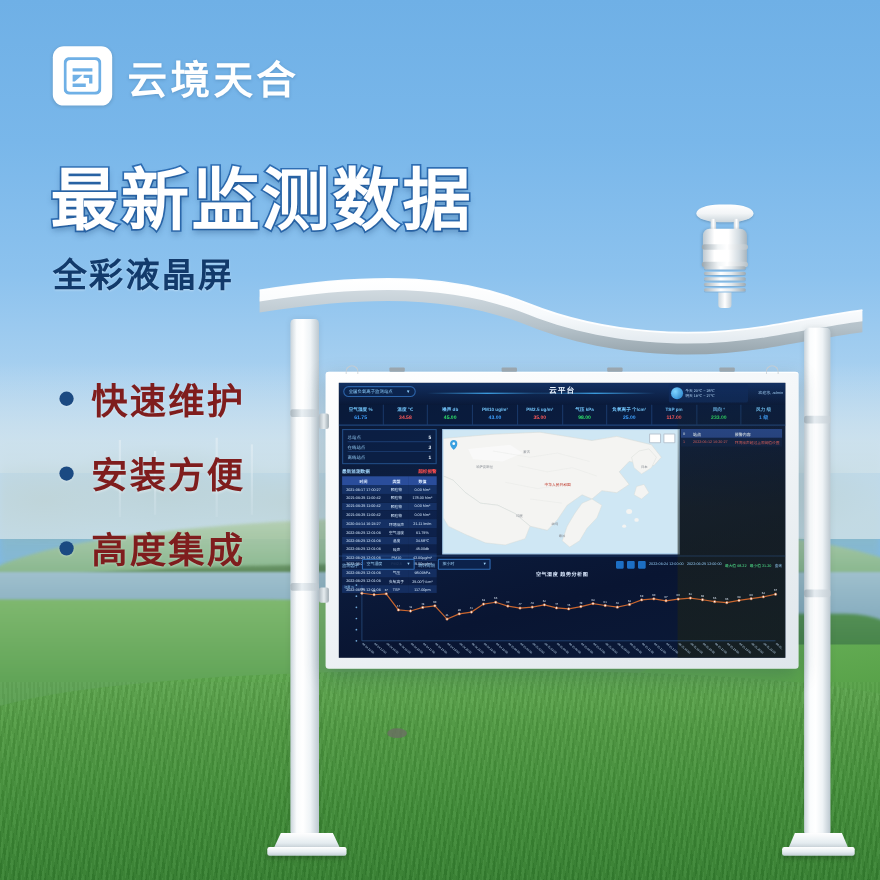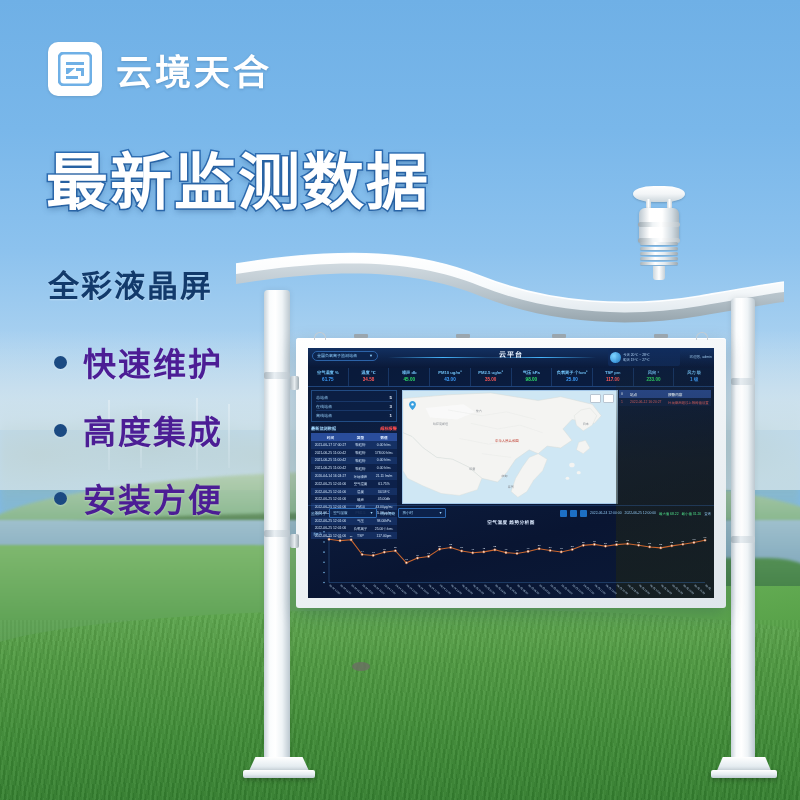--- a/index.html
+++ b/index.html
@@ -259,32 +259,32 @@
   }
   .headline{
     position:absolute;left:46px;top:132px;
     font-size:62px;font-weight:bold;letter-spacing:2px;color:#ffffff;
     font-family:"DejaVu Sans","Liberation Sans",sans-serif;
     -webkit-text-stroke:3px #2f6fb5;
     paint-order:stroke fill;
     text-shadow:0 3px 6px rgba(20,60,110,.35);
   }
   .subhead{
-    position:absolute;left:48px;top:261px;
+    position:absolute;left:48px;top:225px;
     font-size:31px;font-weight:bold;color:#123a6b;letter-spacing:2px;
     font-family:"DejaVu Sans","Liberation Sans",sans-serif;
     text-shadow:0 1px 2px rgba(255,255,255,.35);
   }
   .bullets{position:absolute;left:54px;top:338px;}
   .bullet{
     display:flex;align-items:center;gap:16px;margin-bottom:20px;
   }
   .dot{width:13px;height:13px;border-radius:50%;background:#1b4a82;flex:0 0 auto;box-shadow:0 1px 2px rgba(255,255,255,.3);}
   .bullet-text{
-    font-size:33px;font-weight:bold;color:#4c1d95;letter-spacing:2px;
+    font-size:33px;font-weight:bold;color:#7f1d1d;letter-spacing:2px;
     font-family:"DejaVu Sans","Liberation Sans",sans-serif;
     text-shadow:0 1px 2px rgba(255,255,255,.3);
   }
 </style>
 </head>
 <body>
 
 <div id="stage">
 
   <div class="sky"></div>
@@ -752,21 +752,21 @@
   <div class="headline">最新监测数据</div>
   <div class="subhead">全彩液晶屏</div>
 
   <div class="bullets">
     <div class="bullet">
       <span class="dot"></span>
       <span class="bullet-text">快速维护</span>
     </div>
     <div class="bullet">
       <span class="dot"></span>
-      <span class="bullet-text">高度集成</span>
+      <span class="bullet-text">安装方便</span>
     </div>
     <div class="bullet">
       <span class="dot"></span>
-      <span class="bullet-text">安装方便</span>
+      <span class="bullet-text">高度集成</span>
     </div>
   </div>
 
 </div>
 
 </body></html>

